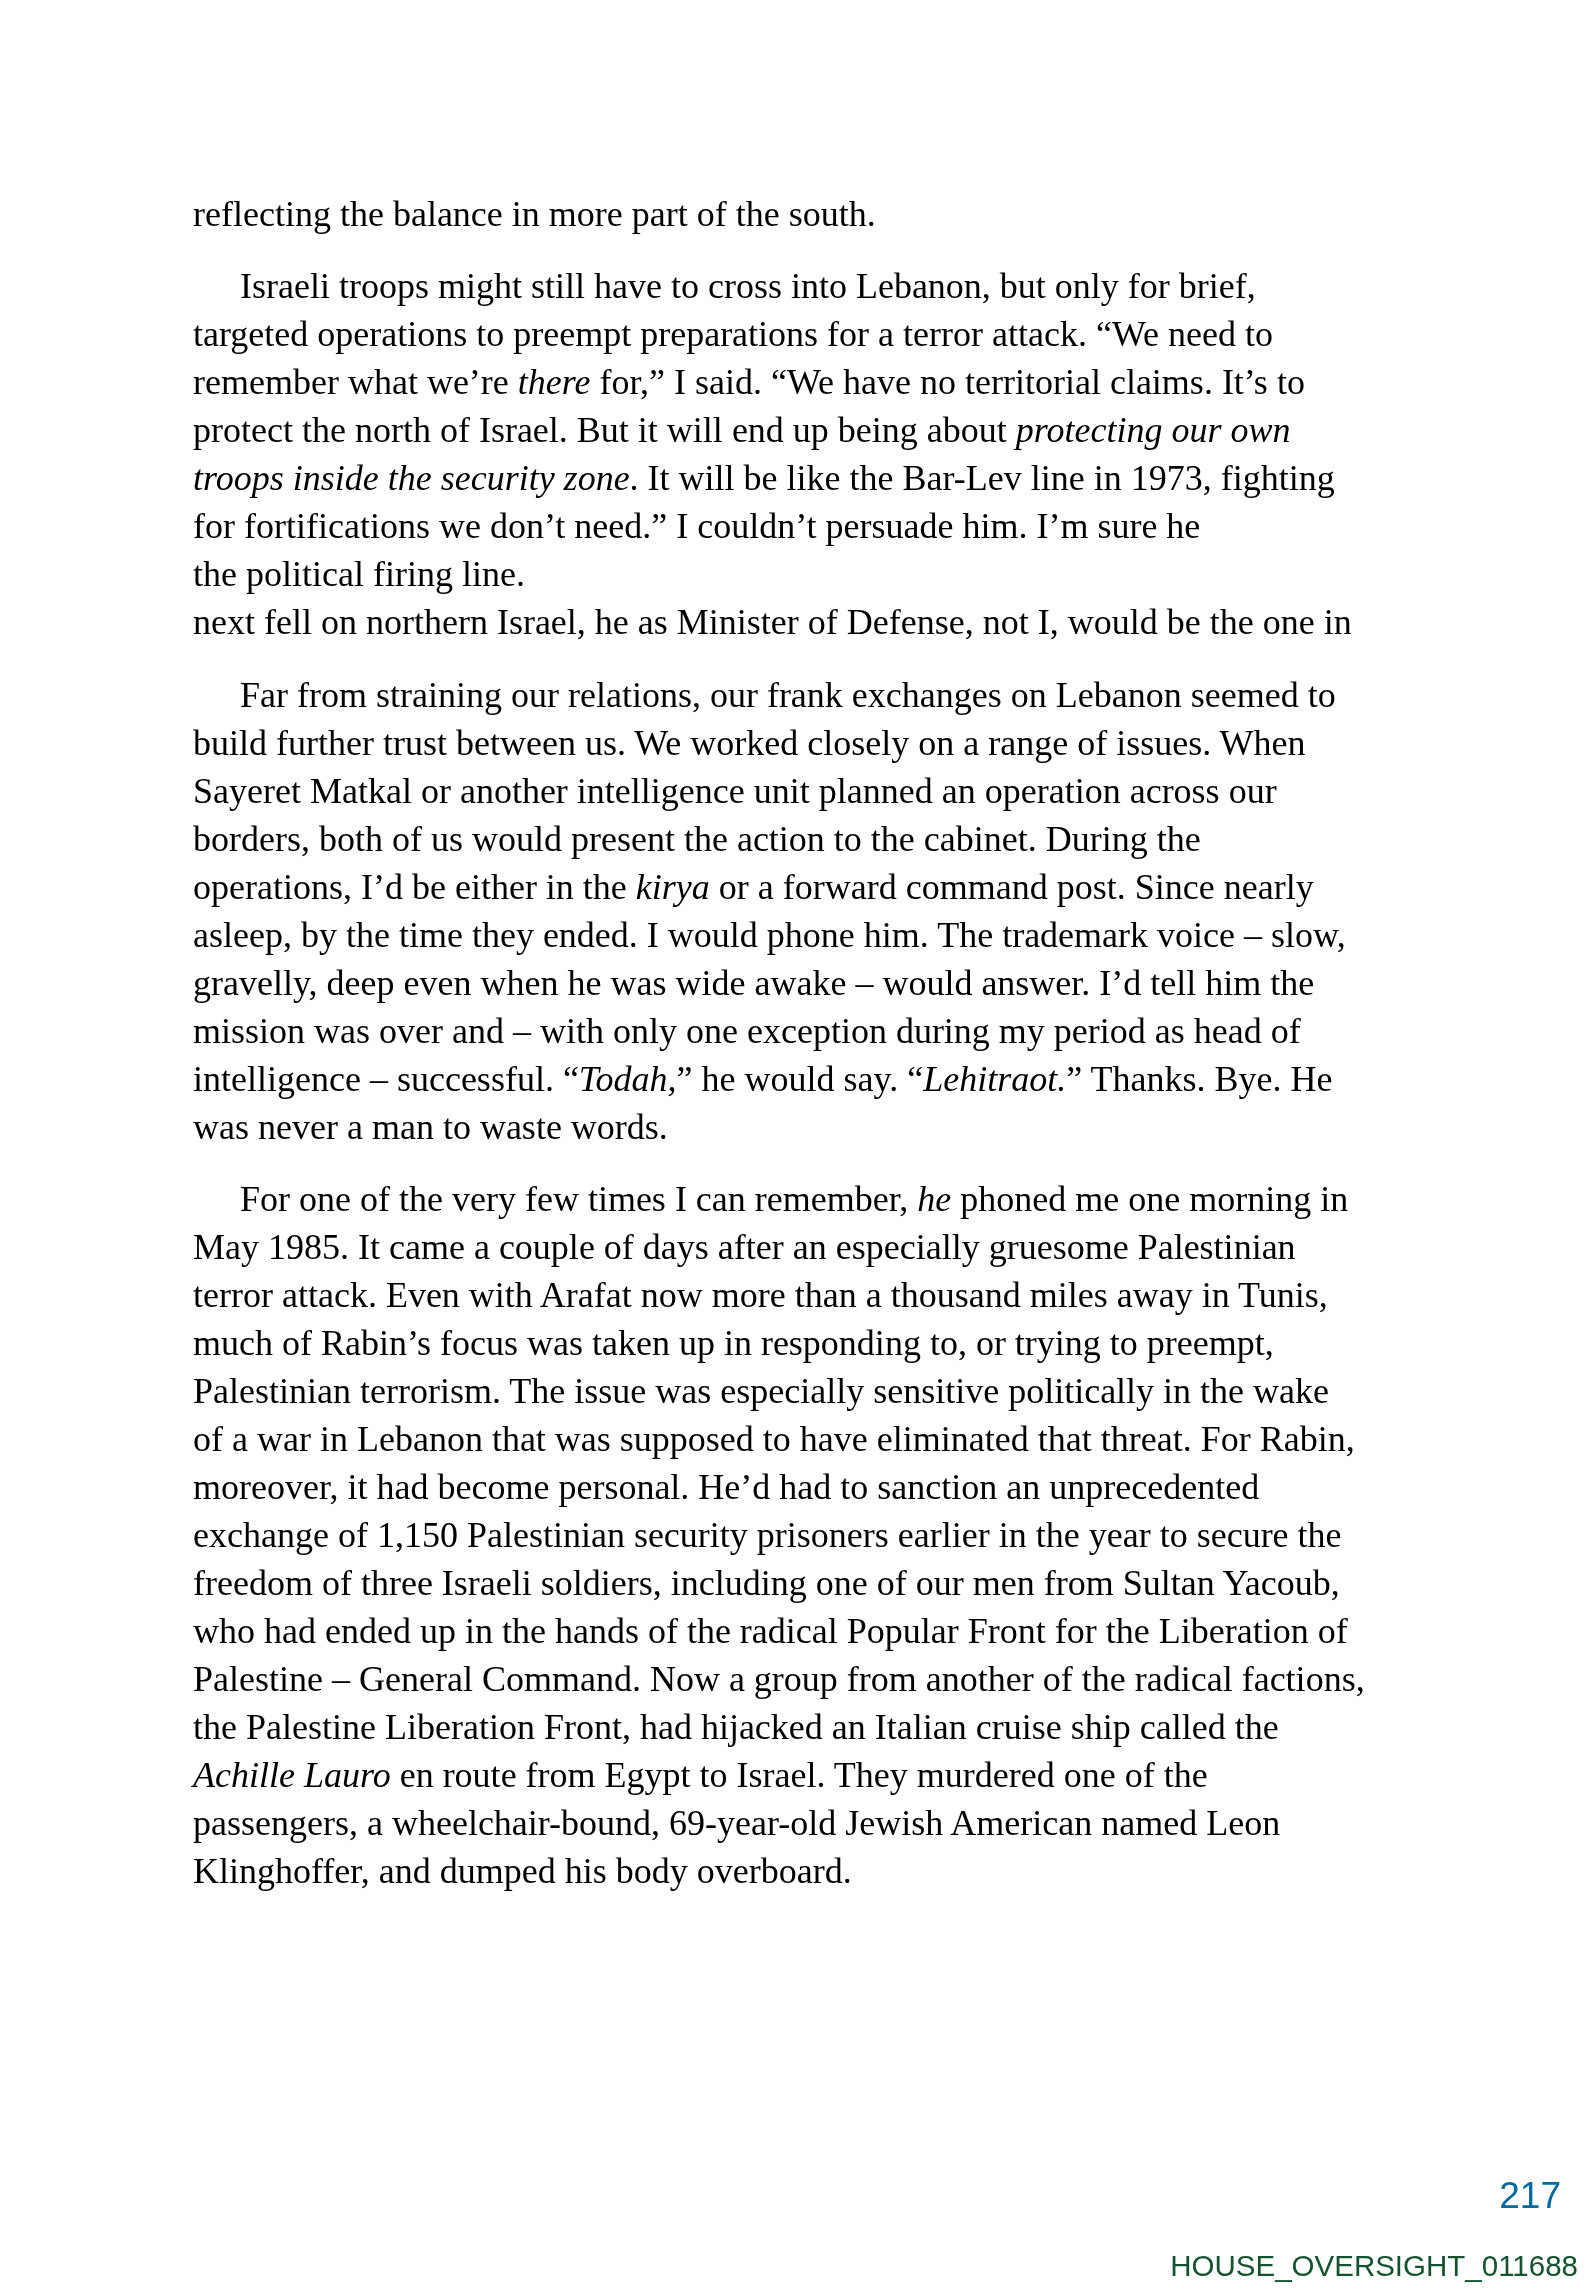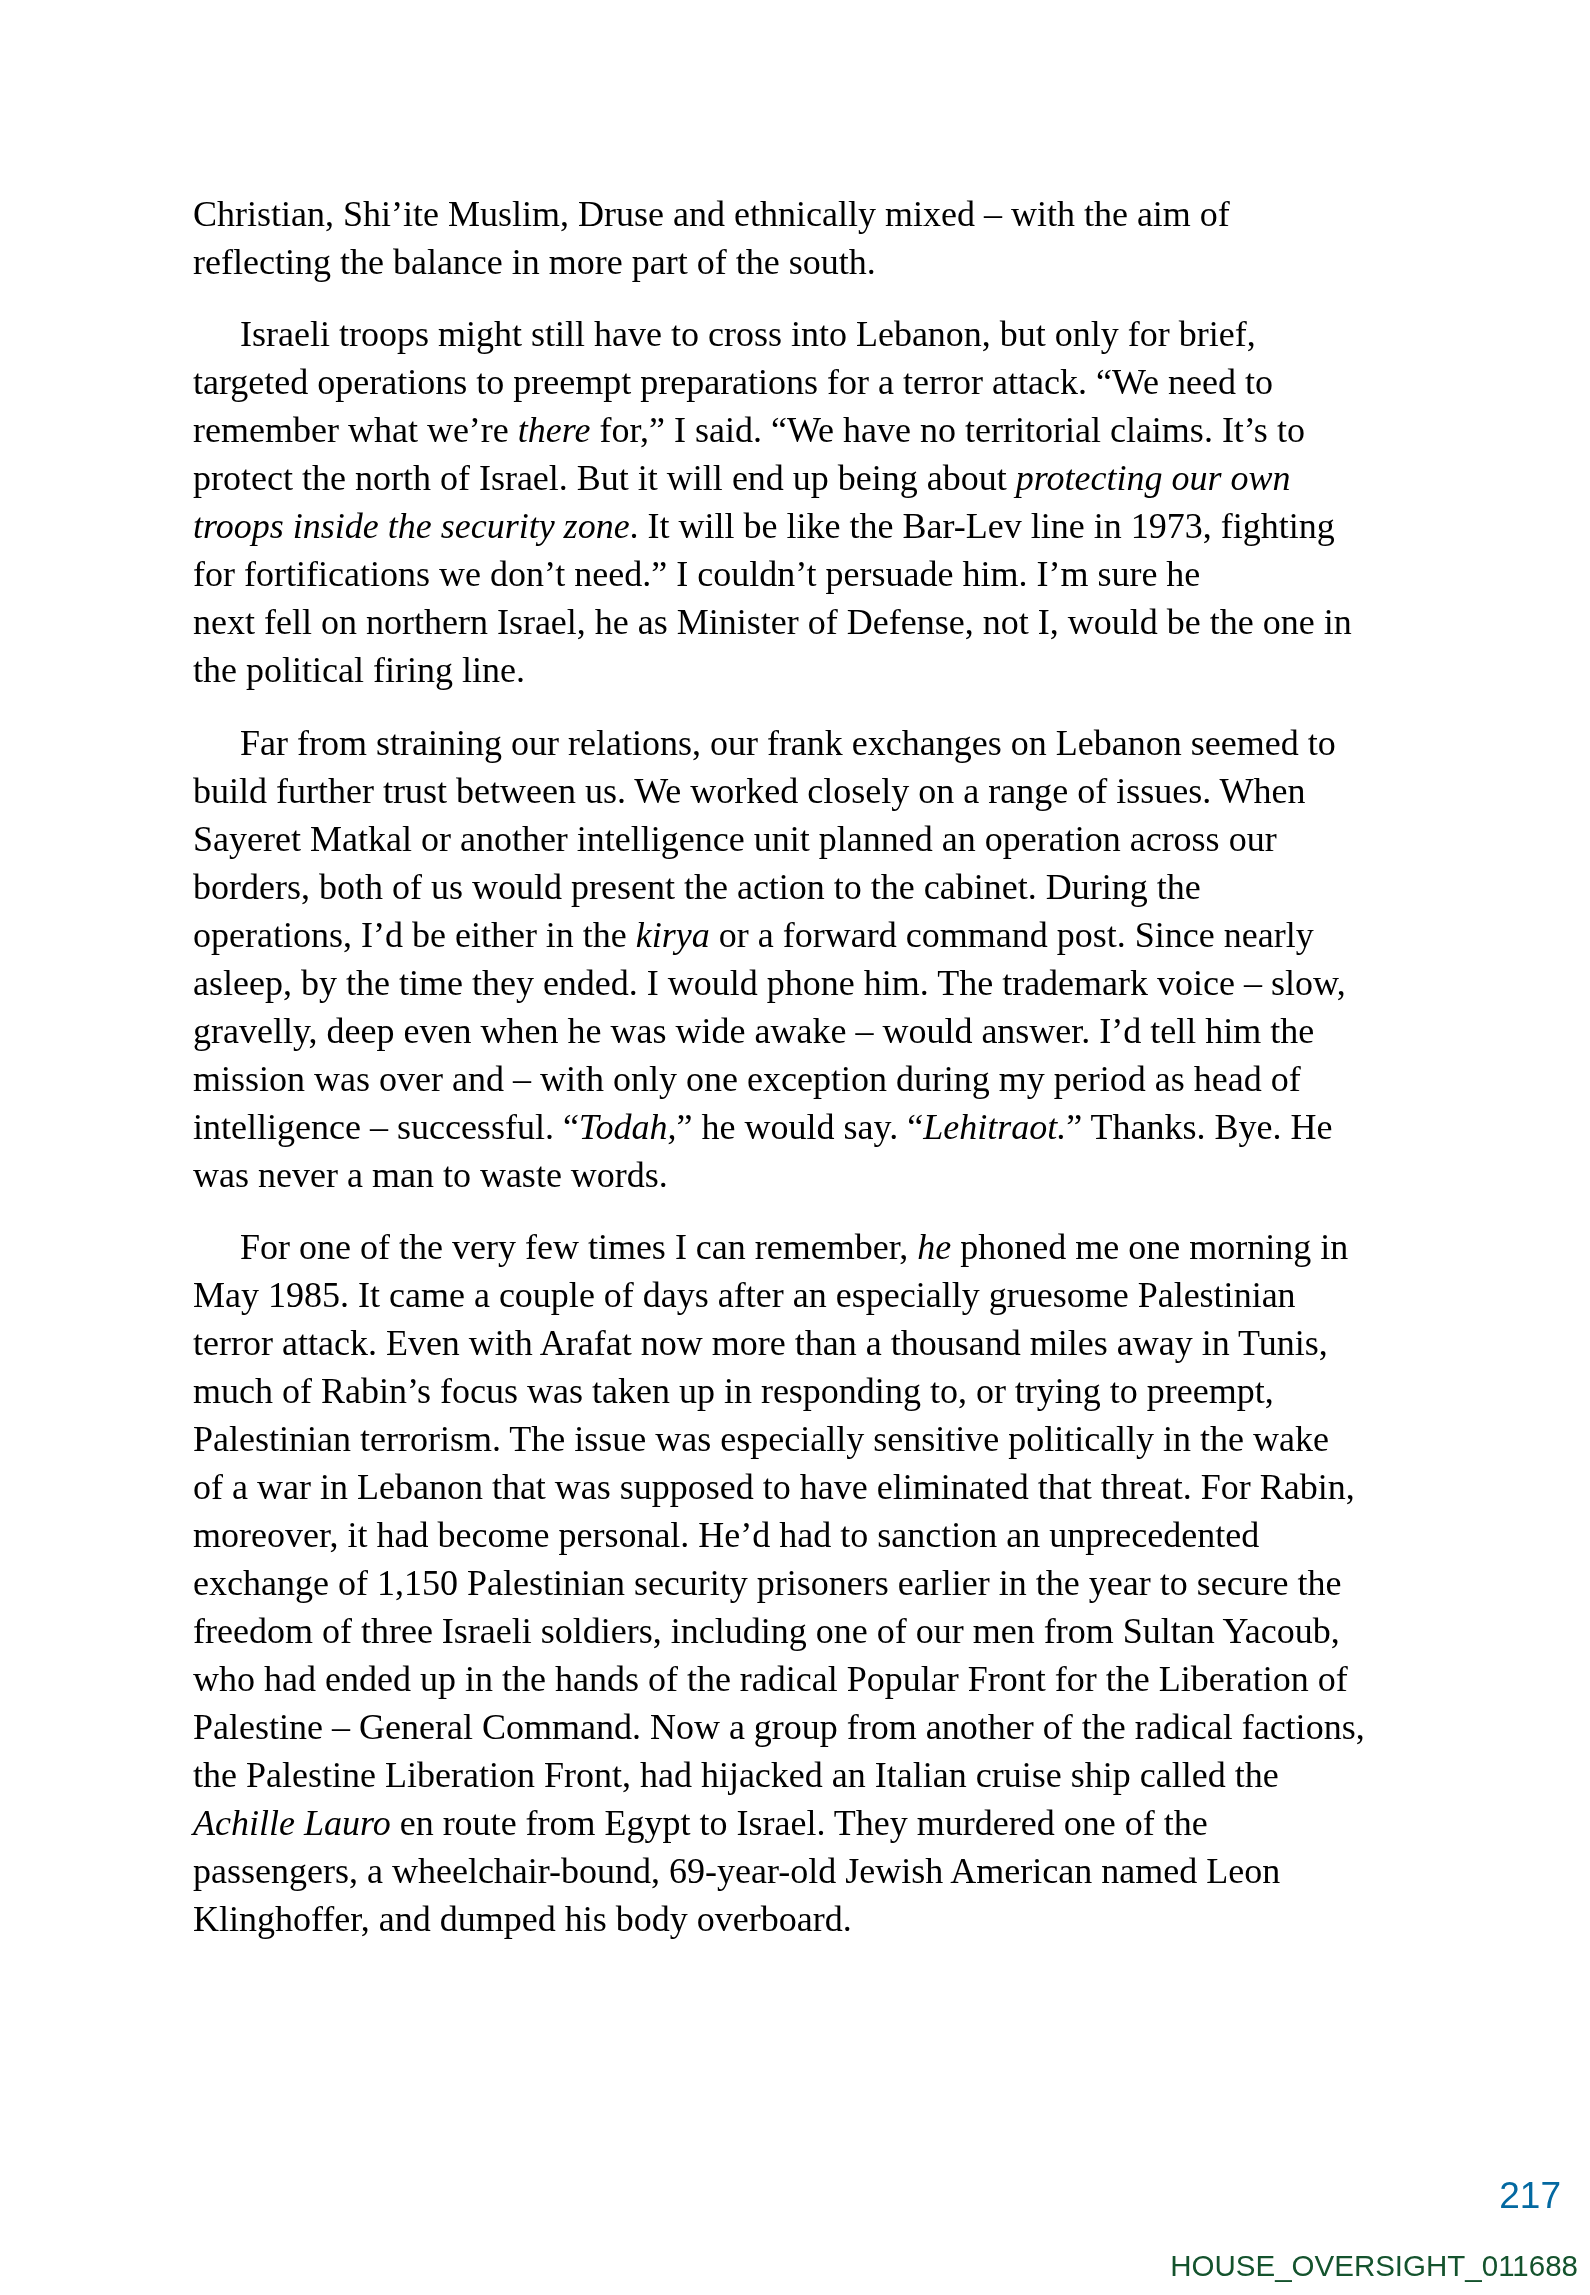--- a/index.html
+++ b/index.html
@@ -35,32 +35,31 @@
     font-size: 29.5px;
     color: #14532d;
   }
 </style>
 </head>
 <body>
 
 <div class="page">
   <div class="body-text" id="body-text">
       <p class="para">
-        <span class="line"><span>Christian, Shi’ite Muslim, Druse and ethnically mixed – with the aim of</span></span>
         <span class="line"><span>reflecting the balance in more part of the south.</span></span>
       </p>
       <p class="para indented">
         <span class="line"><span>Israeli troops might still have to cross into Lebanon, but only for brief,</span></span>
         <span class="line"><span>targeted operations to preempt preparations for a terror attack. “We need to</span></span>
         <span class="line"><span>remember what we’re </span><em>there</em><span> for,” I said. “We have no territorial claims. It’s to</span></span>
         <span class="line"><span>protect the north of Israel. But it will end up being about </span><em>protecting our own</em></span>
         <span class="line"><em>troops inside the security zone</em><span>. It will be like the Bar-Lev line in 1973, fighting</span></span>
         <span class="line"><span>for fortifications we don’t need.” I couldn’t persuade him. I’m sure he</span></span>
+        <span class="line"><span>the political firing line.</span></span>
         <span class="line"><span>next fell on northern Israel, he as Minister of Defense, not I, would be the one in</span></span>
-        <span class="line"><span>the political firing line.</span></span>
       </p>
       <p class="para indented">
         <span class="line"><span>Far from straining our relations, our frank exchanges on Lebanon seemed to</span></span>
         <span class="line"><span>build further trust between us. We worked closely on a range of issues. When</span></span>
         <span class="line"><span>Sayeret Matkal or another intelligence unit planned an operation across our</span></span>
         <span class="line"><span>borders, both of us would present the action to the cabinet. During the</span></span>
         <span class="line"><span>operations, I’d be either in the </span><em>kirya</em><span> or a forward command post. Since nearly</span></span>
         <span class="line"><span>asleep, by the time they ended. I would phone him. The trademark voice – slow,</span></span>
         <span class="line"><span>gravelly, deep even when he was wide awake – would answer. I’d tell him the</span></span>
         <span class="line"><span>mission was over and – with only one exception during my period as head of</span></span>

